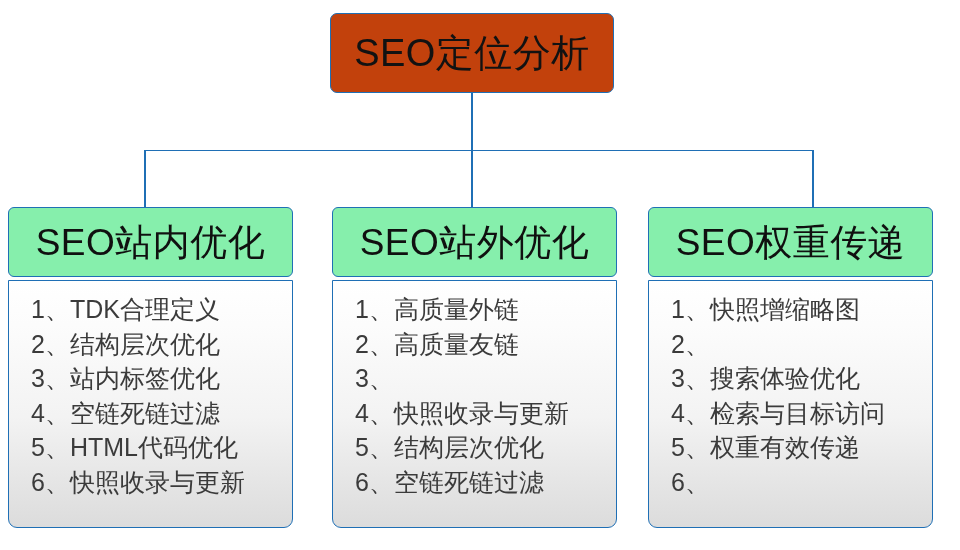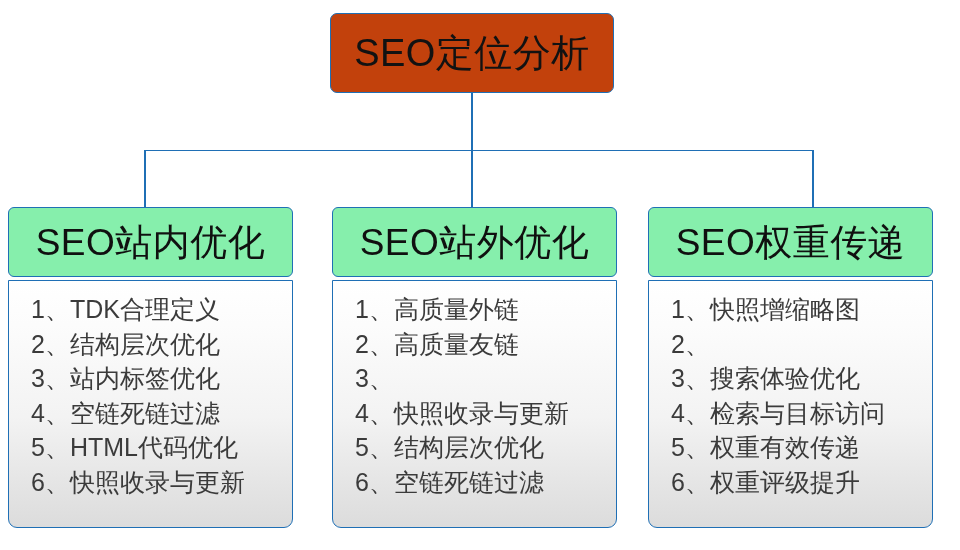--- a/index.html
+++ b/index.html
@@ -248,19 +248,18 @@
         <li class="item">
           <span class="item-index">4、</span>
           <span class="item-label">检索与目标访问</span>
         </li>
         <li class="item">
           <span class="item-index">5、</span>
           <span class="item-label">权重有效传递</span>
         </li>
         <li class="item">
           <span class="item-index">6、</span>
-          <span class="item-label">权重评级提升</span>
         </li>
       </ul>
     </div>
   </div>
 
 </div>
 
 </body></html>

